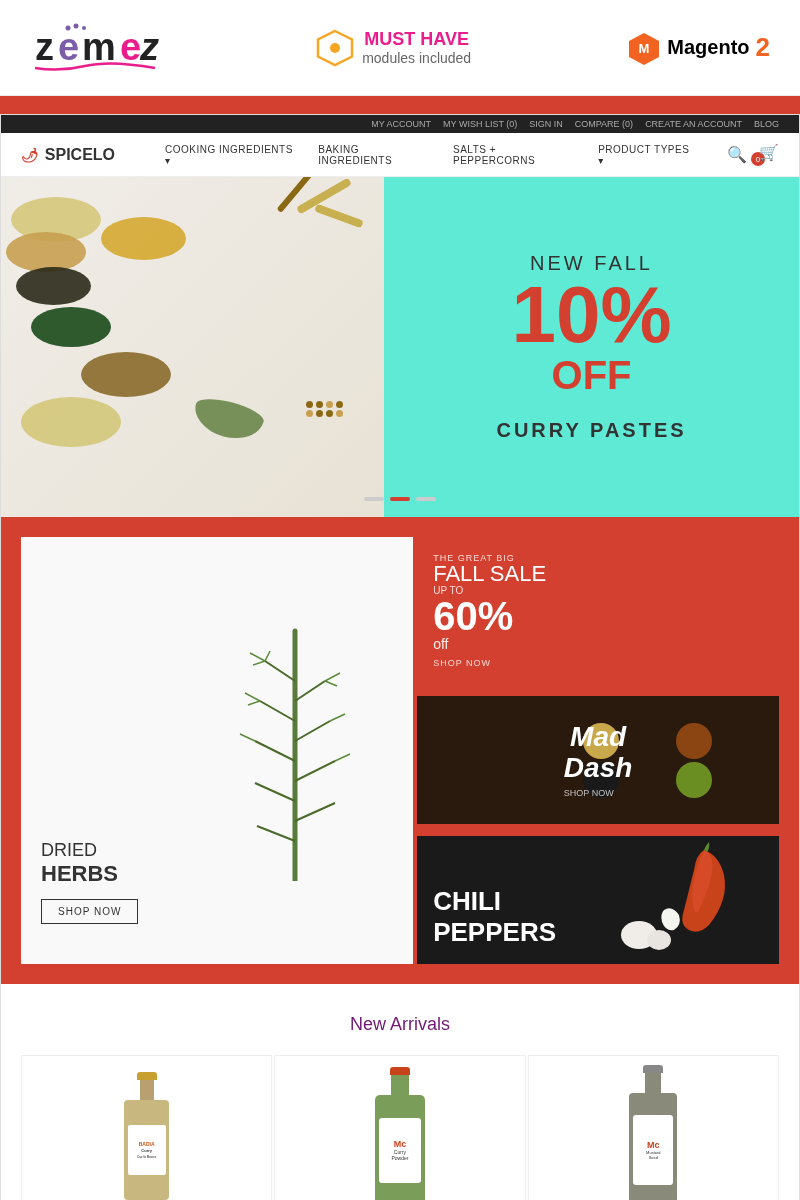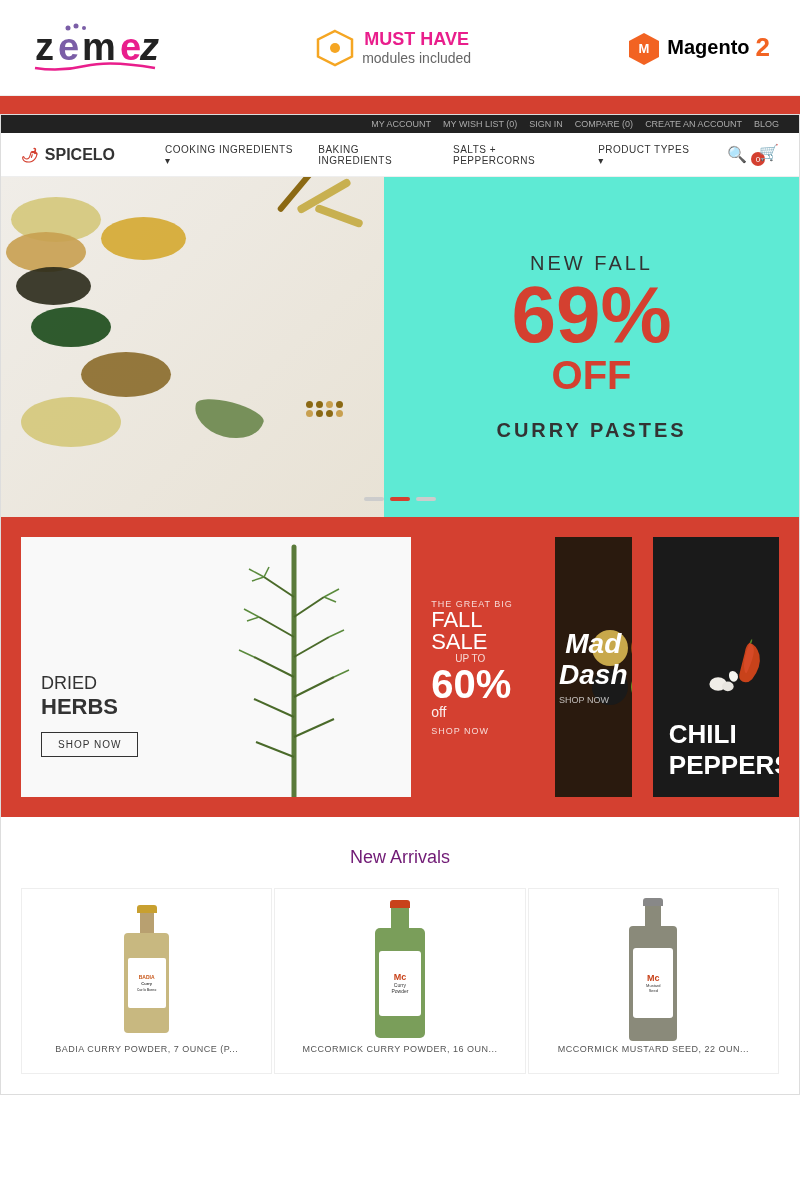--- a/index.html
+++ b/index.html
@@ -176,22 +176,22 @@
       bottom: 0;
       width: 55%;
       display: flex;
       align-items: center;
       justify-content: center;
     }
 
     .promo-right {
       width: 48%;
       display: flex;
-      flex-direction: row;
-      gap: 21px;
+      flex-direction: column;
+      gap: 12px;
     }
     .promo-right-top {
       background: #d44030;
       padding: 16px;
       min-height: 128px;
       display: flex;
       flex-direction: column;
       justify-content: center;
     }
     .fall-sale-text { font-size: 9px; color: rgba(255,255,255,0.8); text-transform: uppercase; letter-spacing: 1px; }
@@ -377,21 +377,21 @@
           <div style="width:7px;height:7px;background:#c8a050;border-radius:50%;"></div>
           <div style="width:7px;height:7px;background:#8B6914;border-radius:50%;"></div>
           <div style="width:7px;height:7px;background:#8B6914;border-radius:50%;"></div>
           <div style="width:7px;height:7px;background:#c8a050;border-radius:50%;"></div>
         </div>
       </div>
     </div>
     <div class="hero-text">
       <div class="hero-new-fall">NEW FALL</div>
       <div style="display:flex;align-items:flex-start;justify-content:center;">
-        <span class="hero-percent">69%</span>
+        <span class="hero-percent">10%</span>
       </div>
       <div class="hero-off">OFF</div>
       <div class="hero-curry">CURRY PASTES</div>
     </div>
     <div class="hero-dots">
       <div class="hero-dot"></div>
       <div class="hero-dot active"></div>
       <div class="hero-dot"></div>
     </div>
   </div>
@@ -435,21 +435,21 @@
             <line x1="120" y1="140" x2="135" y2="133" stroke="#5a8a3c" stroke-width="1.5"></line>
           </svg>
         </div>
       </div>
 
       <div class="promo-right">
 
         <div class="promo-right-top">
           <div class="fall-sale-text">THE GREAT BIG</div>
           <div class="fall-sale-big">FALL SALE</div>
-          <div style="display:flex;align-items:center;gap:4px;margin-left:24px;">
+          <div style="display:flex;align-items:center;gap:4px;">
             <span style="font-size:10px;color:rgba(255,255,255,0.8);">UP TO</span>
           </div>
           <div class="fall-sale-pct">60%</div>
           <div class="fall-sale-off">off</div>
           <div class="fall-sale-shop">SHOP NOW</div>
         </div>
 
         <div class="promo-right-mid">
           <div style="z-index:2;position:relative;padding:10px 16px;">
             <div class="mad-dash-text">

